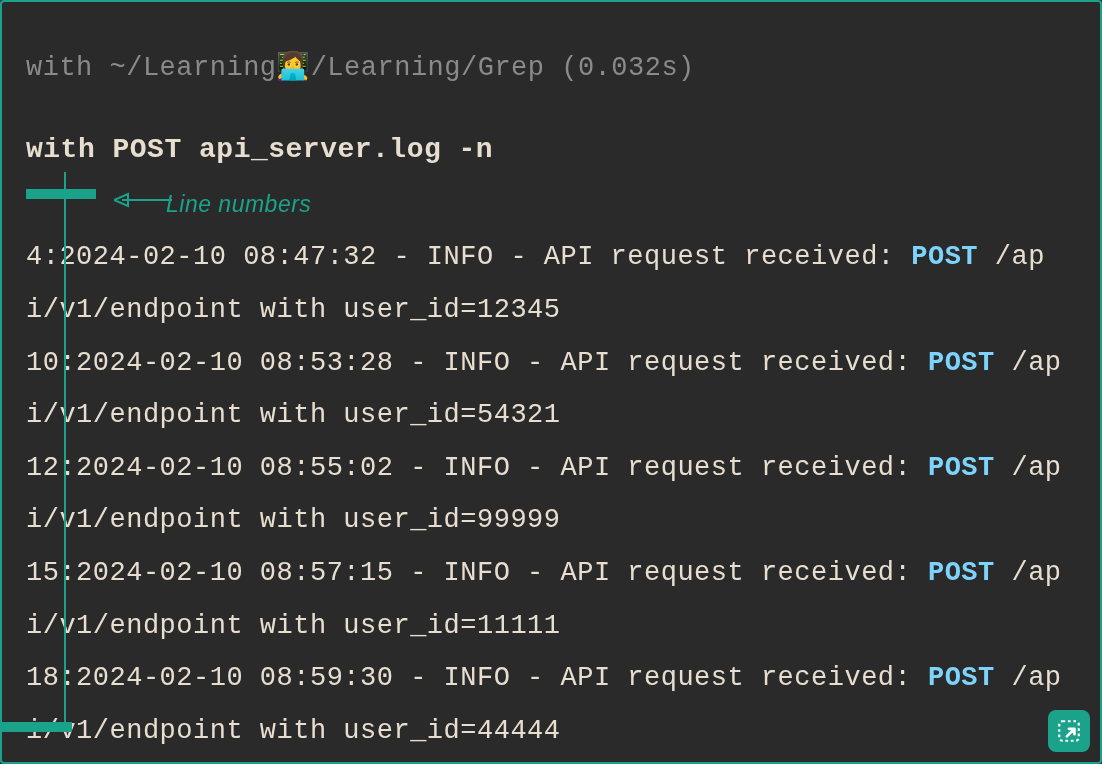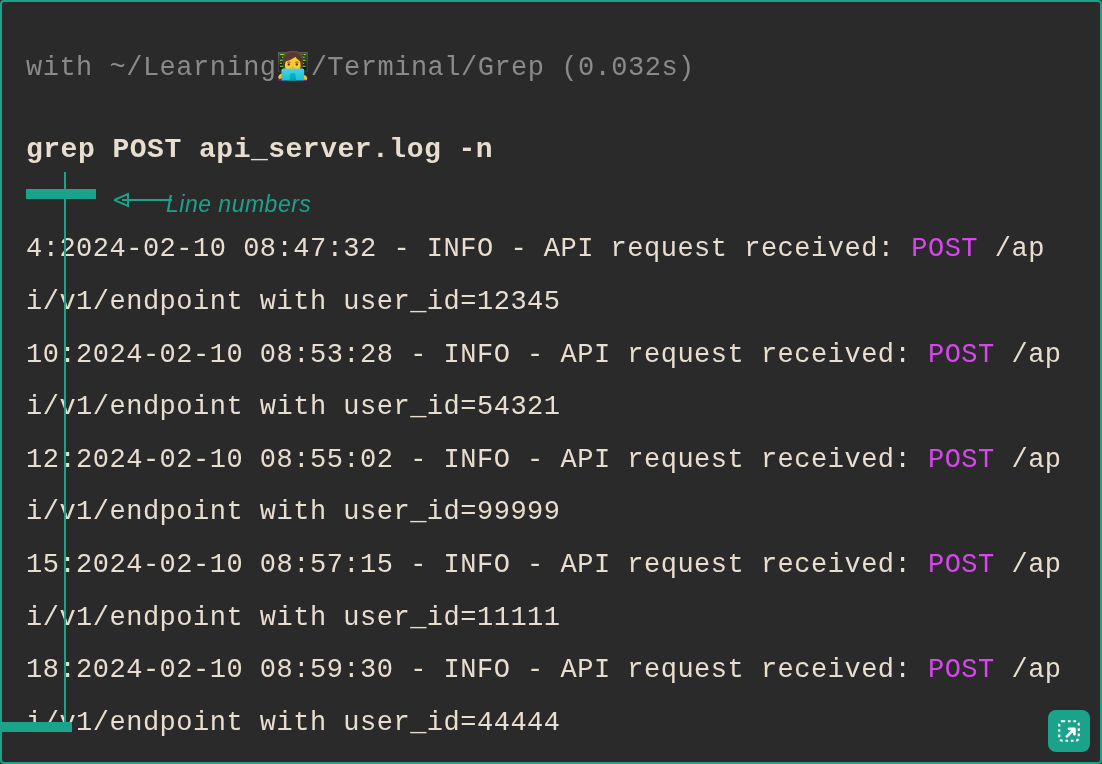--- a/index.html
+++ b/index.html
@@ -29,21 +29,21 @@
   .command-line {
     font-weight: bold;
     color: #e8ded0;
     font-size: 28px;
     margin-bottom: 12px;
     letter-spacing: 0.5px;
   }
   .annotation-row {
     position: relative;
     height: 22px;
-    margin-bottom: 12px;
+    margin-bottom: 20px;
   }
   .annotation-label {
     position: absolute;
     left: 140px;
     top: -7px;
     color: #1aa38a;
     font-style: italic;
     font-size: 23px;
     font-family: "Helvetica Neue", Arial, sans-serif;
   }
@@ -79,22 +79,22 @@
   .output {
     font-size: 27px;
     line-height: 1.95;
     color: #e8ded0;
     word-break: break-all;
     white-space: pre-wrap;
     letter-spacing: 0.5px;
     margin-top: 0;
   }
   .match {
-    color: #d946ef;
-    font-weight: normal;
+    color: #7dd3fc;
+    font-weight: bold;
   }
   .corner-icon {
     position: absolute;
     right: 10px;
     bottom: 10px;
     width: 42px;
     height: 42px;
     background: #1aa38a;
     border-radius: 8px;
     display: flex;
@@ -106,26 +106,26 @@
 <body>
 
 <div class="bracket-side"></div>
 <div class="bracket-bottom"></div>
 
 <div class="terminal">
 
   <div class="prompt-line">
     <span>with</span>
     <span> </span>
-    <span>~/Learning👩‍💻/Terminal/Grep</span>
+    <span>~/Learning👩‍💻/Learning/Grep</span>
     <span> </span>
     <span>(0.032s)</span>
   </div>
 
-  <div class="command-line">grep POST api_server.log -n</div>
+  <div class="command-line">with POST api_server.log -n</div>
 
   <div class="annotation-row">
     <div class="bracket-top"></div>
     <svg class="arrow" width="60" height="18">
       <line x1="58" y1="9" x2="8" y2="9" stroke="#1aa38a" stroke-width="2"></line>
       <polygon points="0,9 14,3 14,15" fill="none" stroke="#1aa38a" stroke-width="2"></polygon>
     </svg>
     <span class="annotation-label">Line numbers</span>
   </div>
 

